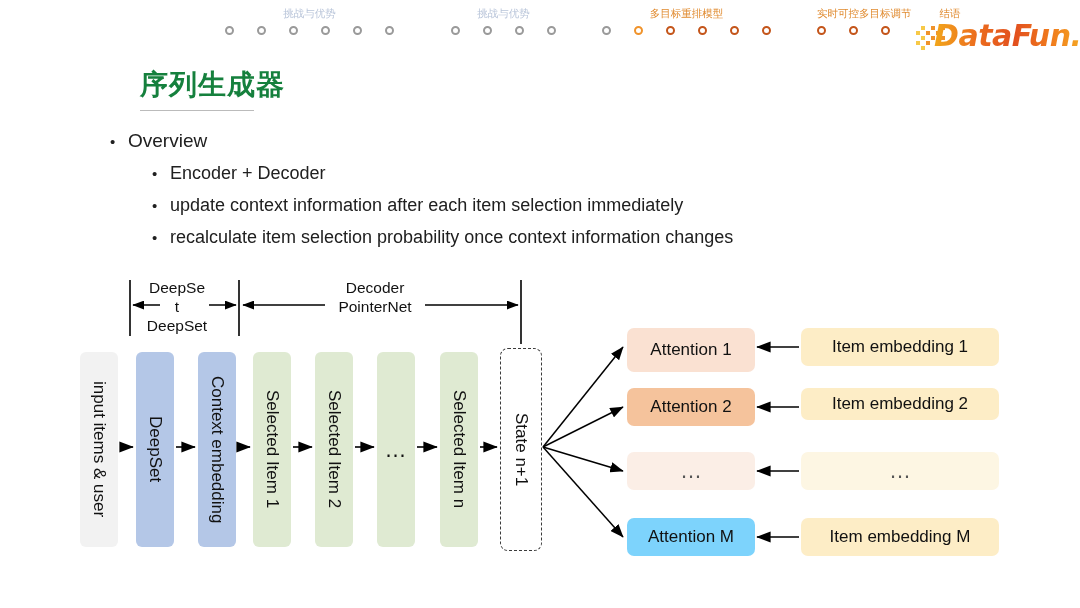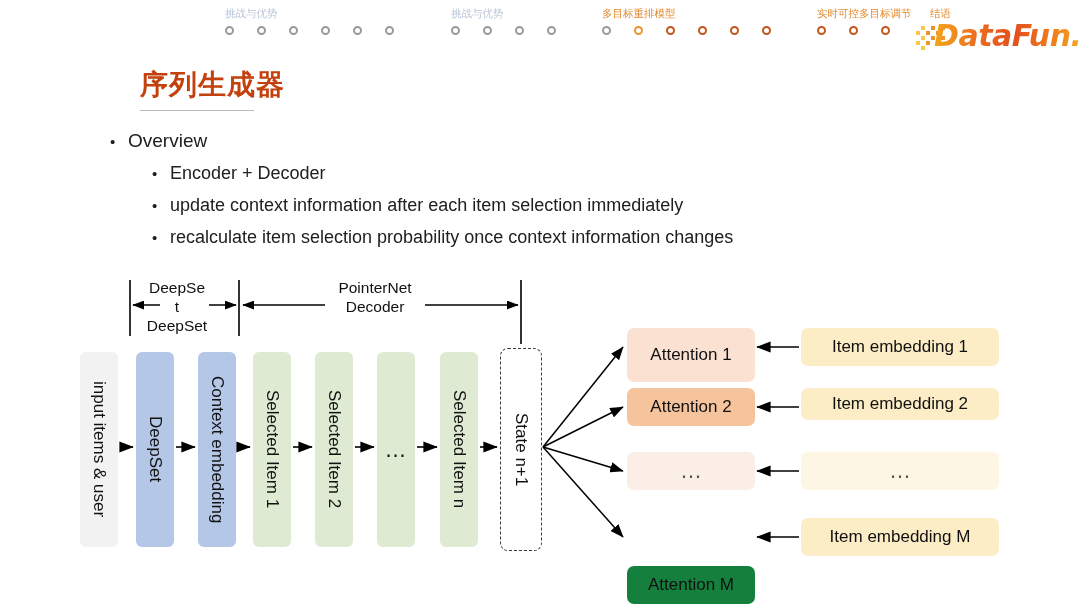--- a/index.html
+++ b/index.html
@@ -24,20 +24,21 @@
   }
   .nav-group {
     position: absolute;
     top: 0;
   }
   .nav-label {
     position: absolute;
     top: 8px;
     left: 0;
     width: 100%;
+    text-align: center;
     font-size: 10.5px;
     line-height: 12px;
     white-space: nowrap;
     font-family: "Liberation Serif", serif;
   }
   .nav-dots {
     position: absolute;
     top: 26px;
     left: 0;
     display: flex;
@@ -86,21 +87,21 @@
     white-space: nowrap;
   }
 
   
   #title {
     position: absolute;
     left: 140px;
     top: 66px;
     font-size: 28px;
     font-weight: bold;
-    color: #c2410c;
+    color: #15803d;
     letter-spacing: 1px;
   }
   #title-rule {
     position: absolute;
     left: 140px;
     top: 110px;
     width: 114px;
     height: 1px;
     background: #bbbbbb;
   }
@@ -265,22 +266,22 @@
 </div>
 
 <div id="diagram">
 
   <div class="brk-label" id="brk1" style="left:140px; top:6px; width:74px;">
       <div>DeepSe</div>
       <div>t</div>
       <div>DeepSet</div>
     </div>
   <div class="brk-label" id="brk2" style="left:300px; top:6px; width:150px;">
+      <div>Decoder</div>
       <div>PointerNet</div>
-      <div>Decoder</div>
     </div>
 
   <svg class="overlay">
     <defs>
       <marker id="ah" markerWidth="9" markerHeight="7" refX="8.5" refY="3.5" orient="auto">
         <polygon points="0 0, 9 3.5, 0 7" fill="#000"></polygon>
       </marker>
       <marker id="ahs" markerWidth="8" markerHeight="6" refX="7.5" refY="3" orient="auto">
         <polygon points="0 0, 8 3, 0 6" fill="#000"></polygon>
       </marker>
@@ -336,24 +337,24 @@
       </div>
       <div class="vbox" style="left: 440px; top: 80px; width: 38px; height: 195px; background: rgb(223, 234, 210);">
         <span>Selected Item n</span>
       </div>
       <div class="vbox" style="left: 500px; top: 76px; width: 42px; height: 203px; background: rgb(255, 255, 255); border: 1.8px dashed rgb(58, 58, 58); border-radius: 8px;">
         <span>State n+1</span>
       </div>
     </div>
 
   <div id="attention-layer">
-      <div class="hbox" style="left: 627px; top: 56px; width: 128px; height: 54px; background: rgb(250, 225, 210);">Attention 1</div>
+      <div class="hbox" style="left: 627px; top: 56px; width: 128px; height: 44px; background: rgb(250, 225, 210);">Attention 1</div>
       <div class="hbox" style="left: 627px; top: 116px; width: 128px; height: 38px; background: rgb(245, 195, 156);">Attention 2</div>
       <div class="hbox" style="left: 627px; top: 180px; width: 128px; height: 38px; background: rgb(251, 238, 230); font-size: 22px; color: rgb(85, 85, 85);">…</div>
-      <div class="hbox" style="left: 627px; top: 246px; width: 128px; height: 38px; background: #15803d; margin-top: 48px;">Attention M</div>
+      <div class="hbox" style="left: 627px; top: 246px; width: 128px; height: 38px; background: #7dd3fc;">Attention M</div>
     </div>
   <div id="embedding-layer">
       <div class="hbox" style="left: 801px; top: 56px; width: 198px; height: 38px; background: rgb(253, 237, 198);">Item embedding 1</div>
       <div class="hbox" style="left: 801px; top: 116px; width: 198px; height: 32px; background: rgb(253, 237, 198);">Item embedding 2</div>
       <div class="hbox" style="left: 801px; top: 180px; width: 198px; height: 38px; background: rgb(253, 246, 227); font-size: 22px; color: rgb(85, 85, 85);">…</div>
       <div class="hbox" style="left: 801px; top: 246px; width: 198px; height: 38px; background: rgb(253, 237, 198);">Item embedding M</div>
     </div>
 </div>
 
 </body></html>

